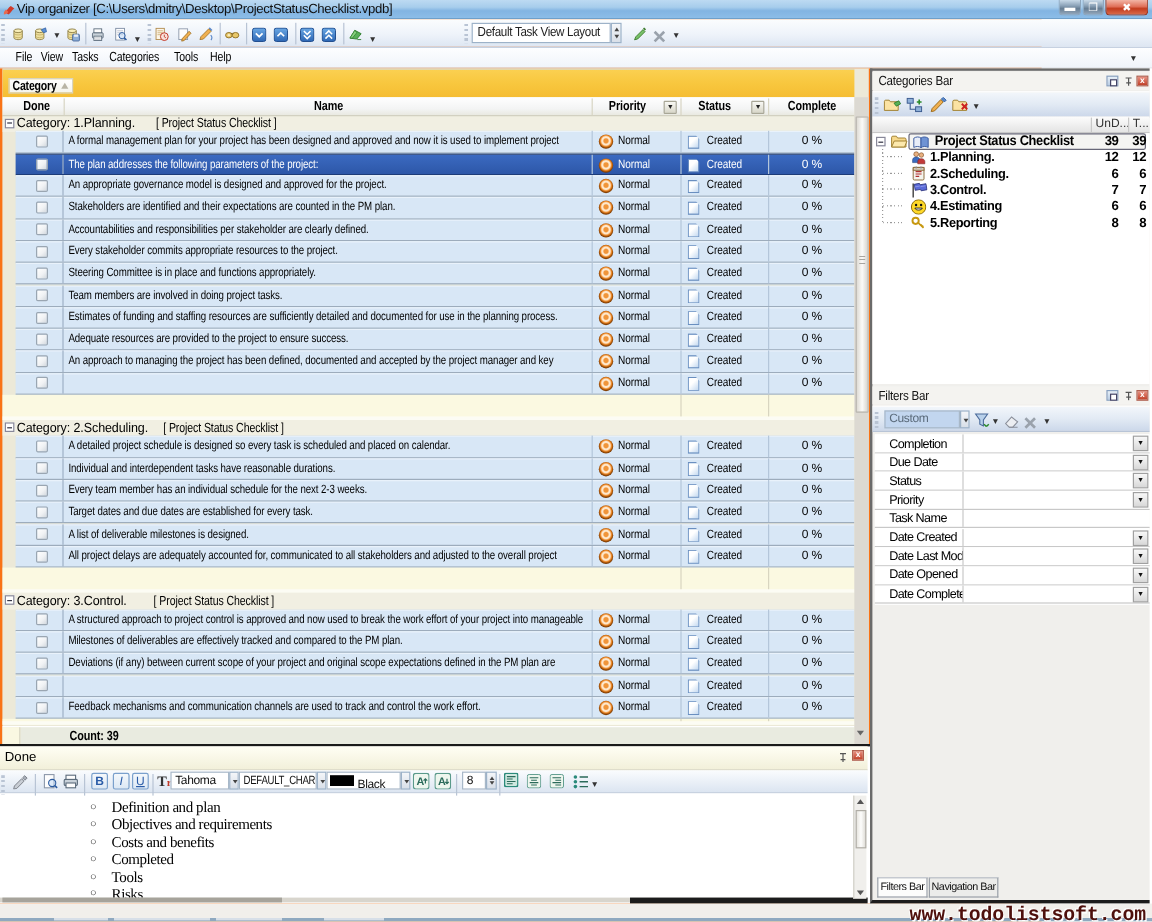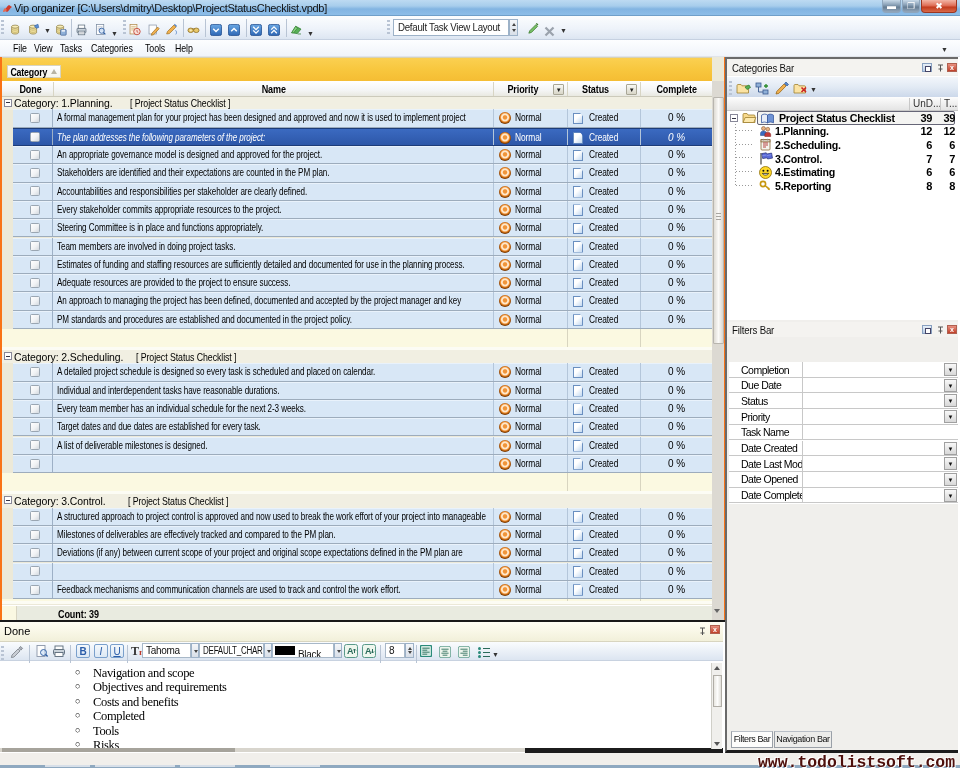--- a/index.html
+++ b/index.html
@@ -55,21 +55,21 @@
 .cb { position:absolute; left:17px; top:3.8px; width:10px; height:10px; border:1px solid #9aa6b2; border-radius:1.5px;
   background:linear-gradient(135deg,#ffffff 0%,#f0f2f4 55%,#d2d8de 100%); }
 .ball { position:absolute; left:4.5px; top:3px; width:12px; height:12px; border-radius:50%;
   background:radial-gradient(circle at 50% 45%, #f0953a 0 1.7px, #ffe8cc 2.7px 3.5px, #ee8c2c 4.6px, #b05a0c 5.4px, #7c3c04 6.2px);
   }
 .ptxt { position:absolute; left:21px; line-height:18px; font-size:10px; transform:scaleX(.84); transform-origin:0 50%; letter-spacing:-0.1px; }
 .pgico { position:absolute; left:5px; top:3.5px; width:10px; height:11.5px;
   background:linear-gradient(135deg,#ffffff 40%,#c2d8f0 100%); border:1px solid #6a8fc0;
   clip-path:polygon(0 0,70% 0,100% 30%,100% 100%,0 100%); }
 .trow.sel { background:linear-gradient(180deg,#3b6ac1 0%,#2d57a8 100%); border-top:1px solid #1d3c78; border-bottom:1px solid #1d3c78; box-shadow:none; color:#fff; }
-.trow.sel .cname, .trow.sel .ccomp { color:#fff;font-style:italic; }
+.trow.sel .cname, .trow.sel .ccomp { color:#fff; }
 .grow { position:absolute; left:0; width:710px; height:13.2px; background:#f1efe2; font-size:11px; }
 .minus { position:absolute; left:2px; top:2px; width:8px; height:8px; border:1px solid #889; background:#fff; }
 .minus:before { content:""; position:absolute; left:1px; top:2.6px; width:4px; height:1px; background:#334; }
 .gtxt { position:absolute; top:0.5px; letter-spacing:-0.1px; transform:scaleX(.88); transform-origin:0 50%; white-space:nowrap; }
 .gap { position:absolute; left:0; width:710px; background:#fbf9e1; border-bottom:3px solid #fcfcf4; }
 .gap:before { content:""; position:absolute; left:638px; top:0; width:1px; height:100%; background:#d8d5c0; }
 .gap:after { content:""; position:absolute; left:565px; top:0; width:1px; height:100%; background:#d8d5c0; }
 #gfoot { position:absolute; left:0; top:547.5px; width:710px; height:16px; background:#e9ebe0; border-top:1px solid #fff; font-size:11px; font-weight:bold; }
 #gfoot .fy { position:absolute; left:0; width:15px; height:100%; background:#faf8e2; border-right:1px solid #d8d5c2;}
 #vscroll { position:absolute; left:710px; top:24px; width:12px; height:539px; background:#dcd9d2; }
@@ -438,21 +438,20 @@
 <div class="cstat">
             <span class="pgico"></span>
             <span class="ptxt">Created</span>
           </div>
 <div class="ccomp">0 %</div>
 </div>
 <div class="trow" style="top:310.7px">
 <div class="cdone">
             <div class="cb"></div>
           </div>
-<div class="cname"><span class="tx">PM standards and procedures are established and documented in the project policy.</span></div>
 <div class="cprio">
             <span class="ball"></span>
             <span class="ptxt">Normal</span>
           </div>
 <div class="cstat">
             <span class="pgico"></span>
             <span class="ptxt">Created</span>
           </div>
 <div class="ccomp">0 %</div>
 </div>
@@ -534,20 +533,21 @@
 <div class="cstat">
             <span class="pgico"></span>
             <span class="ptxt">Created</span>
           </div>
 <div class="ccomp">0 %</div>
 </div>
 <div class="trow" style="top:454.8px">
 <div class="cdone">
             <div class="cb"></div>
           </div>
+<div class="cname"><span class="tx">All project delays are adequately accounted for, communicated to all stakeholders and adjusted to the overall project</span></div>
 <div class="cprio">
             <span class="ball"></span>
             <span class="ptxt">Normal</span>
           </div>
 <div class="cstat">
             <span class="pgico"></span>
             <span class="ptxt">Created</span>
           </div>
 <div class="ccomp">0 %</div>
 </div>
@@ -714,21 +714,21 @@
 <span class="ticon" style="left:477px;top:3px"><svg width="14" height="13" viewBox="0 0 14 13">
             <circle cx="2.5" cy="2.5" r="1.5" fill="#2a8a7a"></circle>
             <circle cx="2.5" cy="6.5" r="1.5" fill="#2a8a7a"></circle>
             <circle cx="2.5" cy="10.5" r="1.5" fill="#2a8a7a"></circle>
             <path d="M6 2.5h7M6 6.5h7M6 10.5h7" stroke="#2a6a5a" stroke-width="1.2"></path>
           </svg></span>
 <span class="dd" style="left:492px;top:9px">▼</span>
       </div>
 <div class="nline" style="top:44px">
         <span class="nbul">○</span>
-        <span class="ntext">Navigation and scope</span>
+        <span class="ntext">Definition and plan</span>
       </div>
 <div class="nline" style="top:58.4px">
         <span class="nbul">○</span>
         <span class="ntext">Objectives and requirements</span>
       </div>
 <div class="nline" style="top:72.8px">
         <span class="nbul">○</span>
         <span class="ntext">Costs and benefits</span>
       </div>
 <div class="nline" style="top:87.2px">
@@ -869,20 +869,38 @@
         <span class="knum" style="right:1px">8</span>
 </div>
 <div class="ptitle" id="fpanel_title">
         <span style="position:absolute;left:5px;top:2px;transform:scaleX(.88);transform-origin:0 50%">Filters Bar</span>
       </div>
 <div class="pbtn1" style="left:195px;top:266px"></div>
 <svg class="pinbtn" style="left:209px;top:265px" viewBox="0 0 10 10">
         <path d="M2 3h5M4.5 3v4M2.5 7h4M4.5 7v2.5" stroke="#555" stroke-width="1" fill="none"></path>
       </svg>
 <div class="closebtn" style="left:220px;top:266px">x</div>
+<div class="ptool" style="top:279px">
+        <span class="grip" style="left:2px"></span>
+<div class="ncombo" style="left:10px;top:3px;width:63px;background:#c2d6ef;color:#5a6a7a">Custom</div>
+<span class="cdd" style="left:73px;top:3px"></span>
+<span class="ticon" style="left:84px;top:4px"><svg width="14" height="14" viewBox="0 0 14 14">
+            <path d="M2 2h10L8.5 7v5l-3-1.5V7z" fill="#b8d0ea" stroke="#4a6a9a" stroke-width=".9"></path>
+            <path d="M9 10.5l2 2M13 10.5l-2 2" stroke="#2a8a2a" stroke-width="1.2"></path>
+          </svg></span>
+<span class="dd" style="left:99px;top:9px">▼</span>
+<span class="ticon" style="left:109px;top:5px"><svg width="14" height="12" viewBox="0 0 14 12">
+            <path d="M2 8l5-5.5 5 4L8 11H5z" fill="#eceef2" stroke="#8a8f9a" stroke-width=".9"></path>
+            <path d="M5 11h7" stroke="#8a8f9a" stroke-width=".9"></path>
+          </svg></span>
+<span class="ticon" style="left:126px;top:6px"><svg width="11" height="11" viewBox="0 0 11 11">
+            <path d="M1.5 1.5l8 8M9.5 1.5l-8 8" stroke="#9aa2ac" stroke-width="2.2"></path>
+          </svg></span>
+<span class="dd" style="left:142px;top:9px">▼</span>
+      </div>
 <div style="position:absolute;left:2px;top:303px;width:229px;height:142px;background:#fff"></div>
 <div class="frow" style="top:303.0px">
         <div class="flab">Completion</div>
         <div class="fval">
           <div class="fdd">▼</div>
         </div>
       </div>
 <div class="frow" style="top:318.7px">
         <div class="flab">Due Date</div>
         <div class="fval">

